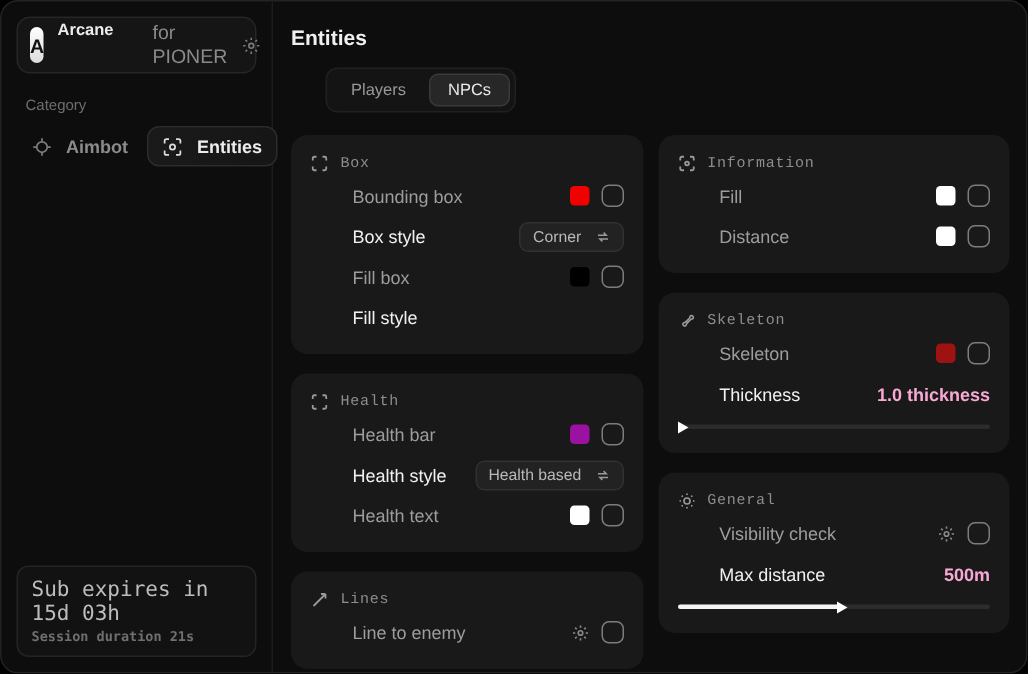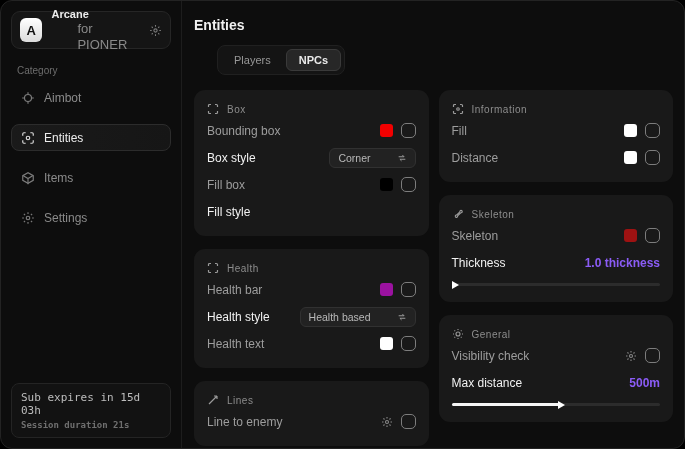--- a/index.html
+++ b/index.html
@@ -28,94 +28,94 @@
     background:#151515; border:1px solid #262626; border-radius:9px;
     display:flex; align-items:center; gap:9px;
     padding:6px 8px; height:38px;
   }
   .logo {
     width:24px; height:24px; border-radius:6px;
     background:linear-gradient(180deg,#ffffff,#dcdcdc);
     color:#111; font-weight:bold; font-size:13px;
     display:flex; align-items:center; justify-content:center;
   }
-  .app-meta { display:flex; flex-direction:column; line-height:1.2; }
+  .app-meta { display:flex; flex-direction:row; line-height:1.2; }
   .app-name { font-size:11px; font-weight:bold; color:#ececec; }
   .app-sub  { font-size:13px; color:#8a8a8a;margin-left:26px; }
   .sb-gear { margin-left:auto; color:#7a7a7a; display:flex; }
   .category-label { margin:16px 6px 8px 6px; font-size:10px; color:#6d6d6d; }
-  .nav { display:flex; flex-direction:column; gap:13px; }
+  .nav { display:flex; flex-direction:row; gap:3px;font-weight:bold; }
   .nav-item {
     display:flex; align-items:center; gap:9px;
     height:27px; padding:0 9px; border-radius:8px;
     color:#8b8b8b; font-size:12px; border:1px solid transparent;
     cursor:pointer;
   }
   .nav-item .nicon { display:flex; color:#7c7c7c; }
   .nav-item.active {
     background:linear-gradient(90deg,#1a1a1a,#161616);
     border:1px solid #2c2c2c; color:#ededed;
   }
   .nav-item.active .nicon { color:#dcdcdc; }
   .sb-spacer { flex:1; }
   .sb-footer {
     background:#121212; border:1px solid #242424; border-radius:8px;
     padding:7px 9px; display:flex; flex-direction:column; gap:3px;
   }
-  .sb-footer .l1 { font-family:"DejaVu Sans Mono", monospace; font-size:11px; color:#bdbdbd; }
+  .sb-footer .l1 { font-family:"DejaVu Sans Mono", monospace; font-size:14px; color:#bdbdbd; }
   .sb-footer .l2 { font-family:"DejaVu Sans Mono", monospace; font-size:9px; color:#6f6f6f; font-weight:bold; }
 
   
   .main { flex:1; padding:16px 11px 12px 12px; overflow:hidden; }
   .page-title { font-size:14px; font-weight:bold; color:#f0f0f0; }
   .tabs {
     display:inline-flex; gap:2px; margin-top:12px;
     background:#141414; border:1px solid #202020; border-radius:8px; padding:3px;margin-left:23px;
   }
   .tab {
     padding:4px 12px; border-radius:6px; font-size:11px;
     color:#989898; border:1px solid transparent; cursor:pointer;
   }
-  .tab.active { background:#272727; border-color:#3a3a3a; color:#eaeaea;font-weight:bold; }
+  .tab.active { background:#272727; border-color:#3a3a3a; color:#eaeaea; }
 
   .columns { display:flex; gap:10px; margin-top:15px; align-items:flex-start; }
   .col { display:flex; flex-direction:column; gap:13px; width:241px; }
 
   .card {
     background:#191919; border-radius:11px;
     padding:11px 13px 13px 13px; width:100%;
   }
   .card-header {
     display:flex; align-items:center; gap:8px;
-    color:#8d8d8d; font-family:Liberation Sans, sans-serif;
+    color:#8d8d8d; font-family:Liberation Mono, monospace;
     font-size:10px; letter-spacing:0.5px; margin:2px 0 4px 0;
   }
   .card-header .hicon { display:flex; color:#9a9a9a; }
 
   .row {
     display:flex; align-items:center; justify-content:space-between;
-    height:23px; margin-top:4px;
+    height:23px; margin-top:4px;margin-left:28px;
   }
   .row-label { font-size:12px; color:#9d9d9d; }
   .row-label.bright { color:#f1f1f1; font-weight:normal; }
   .row-right { display:flex; align-items:center; gap:8px; }
 
   .swatch { width:13px; height:13px; border-radius:3px; cursor:pointer; }
   .checkbox {
     width:15px; height:15px; border-radius:5px;
     border:1.5px solid #7d7d7d; background:transparent; cursor:pointer;
   }
   .dropdown {
-    display:flex; align-items:center; gap:26px;
+    display:flex; align-items:center; gap:9px;
     background:#222222; border:1px solid #313131; border-radius:6px;
     padding:3px 8px; font-size:10.5px; color:#b9b9b9; cursor:pointer;
   }
   .dropdown .dicon { display:flex; color:#9a9a9a; }
   .mini-gear { display:flex; color:#8a8a8a; cursor:pointer; }
-  .value-label { font-size:12px; color:#8b5cf6; font-weight:bold; }
+  .value-label { font-size:12px; color:#f9a8d4; font-weight:bold; }
 
   .slider { position:relative; margin-top:6px; height:9px; cursor:pointer; }
   .slider .track {
     position:absolute; left:0; right:0; top:3px; height:3px;
     background:#2c2c2c; border-radius:2px;
   }
   .slider .fill {
     position:absolute; left:0; top:3px; height:3px;
     background:#f5f5f5; border-radius:2px;
   }

